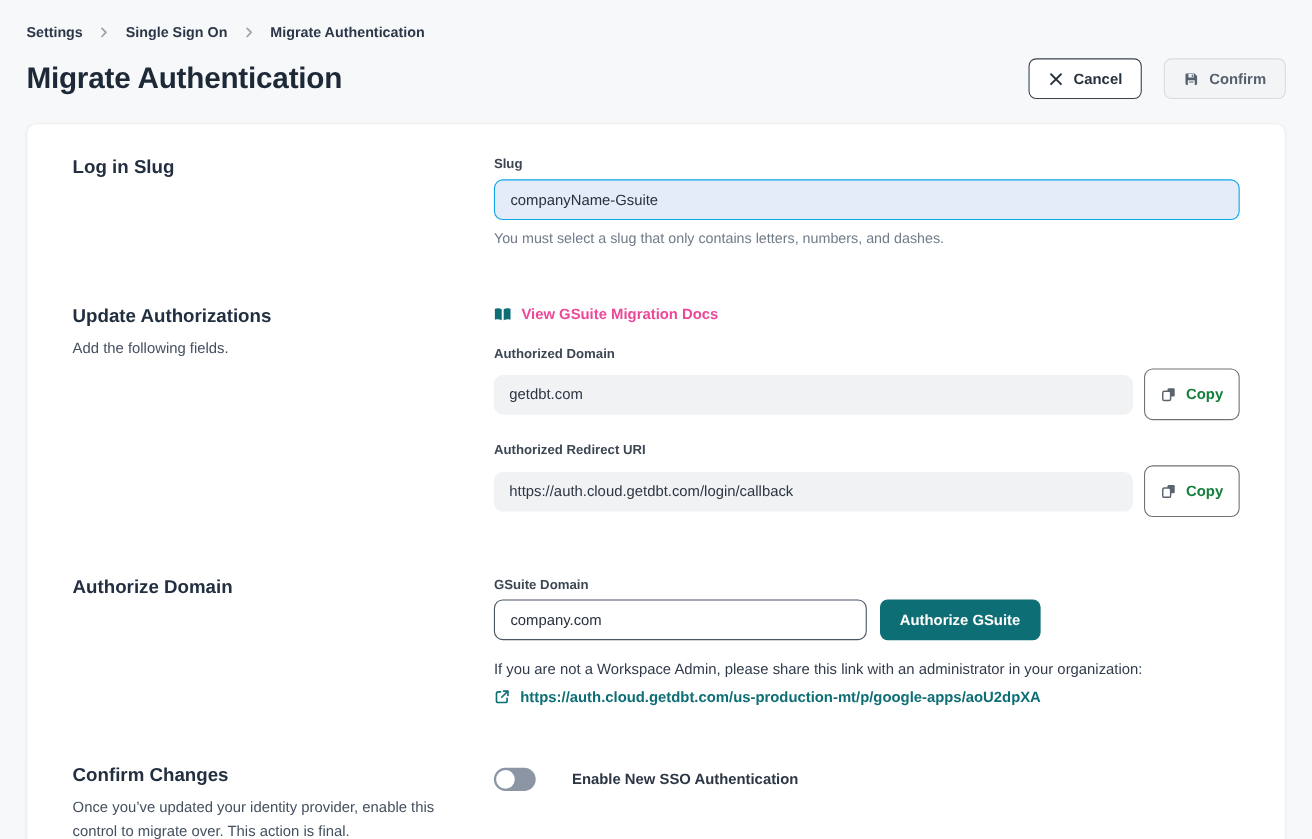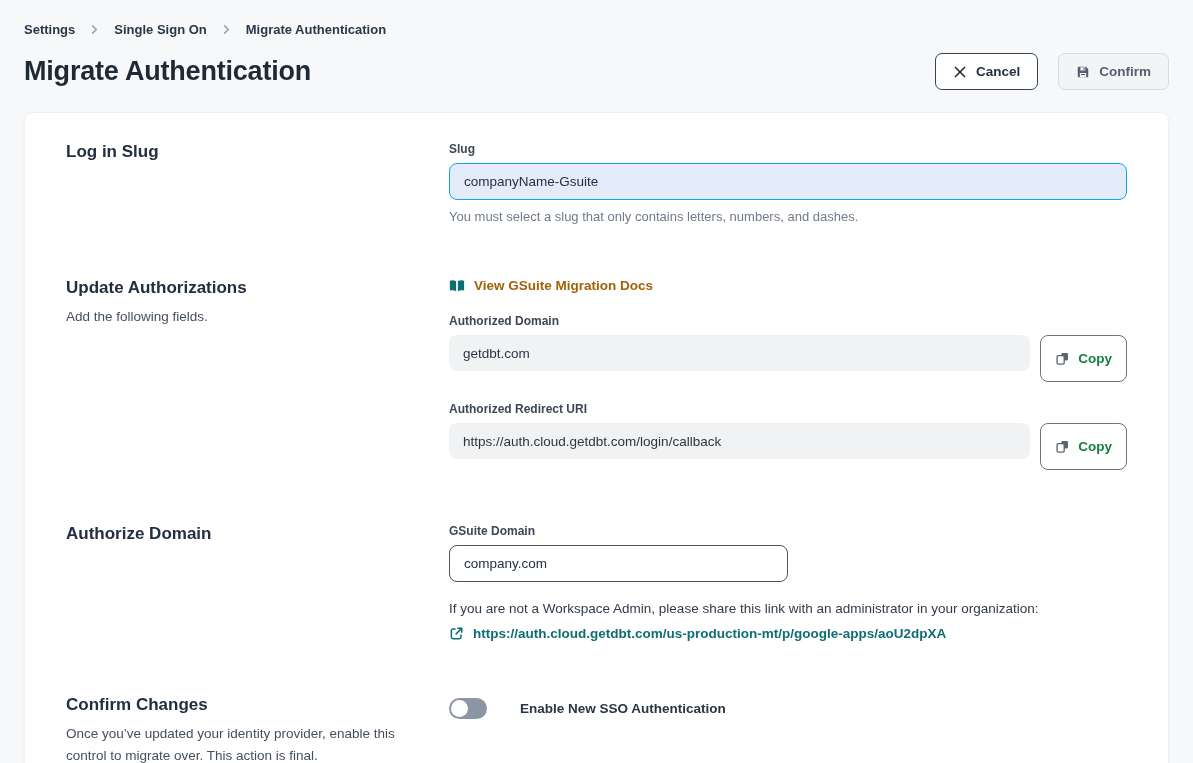--- a/index.html
+++ b/index.html
@@ -43,26 +43,26 @@
   .field-label { font-size: 12px; font-weight: 700; color: #3d4754; margin-bottom: 7px; display: block; }
   .help-text { font-size: 13px; color: #707b88; margin-top: 9px; }
 
   .text-input { width: 100%; height: 37px; border-radius: 8px; font-size: 13.5px; color: #27313e;
                 padding: 0 14px; font-family: "Liberation Sans", sans-serif; outline: none; }
   .input-slug { background: #e4ecf9; border: 1px solid #0ea5e9; }
   .input-plain { background: #ffffff; border: 1px solid #4a5564; }
 
   .readonly-field { flex: 1; height: 36px; background: #f1f2f4; border-radius: 8px;
                     display: flex; align-items: center; padding: 0 14px; font-size: 13.5px; color: #2c3643; }
-  .field-with-btn { display: flex; align-items: flex-start; gap: 10px; }
+  .field-with-btn { display: flex; align-items: center; gap: 10px; }
   .btn-copy { background: #ffffff; border: 1px solid #737373; color: #15803d; height: 47px;
               padding: 0 14px; border-radius: 8px; font-size: 13.5px; font-weight: 600; gap: 8px; }
   .btn-copy svg { width: 15px; height: 15px; }
 
-  .docs-link { display: inline-flex; align-items: center; gap: 9px; color: #a16207;
+  .docs-link { display: inline-flex; align-items: center; gap: 9px; color: #ec4899;
                font-size: 13.5px; font-weight: 700; cursor: pointer; margin-bottom: 21px; }
   .docs-link svg { width: 16px; height: 14px; }
 
   .spacer-20 { height: 20px; }
 
   .domain-row { display: flex; align-items: center; gap: 12px; }
   .domain-row .text-input { width: 339px; }
   .btn-authorize { background: #0e6e75; border: 1px solid #0e6e75; color: #ffffff;
                    height: 37px; padding: 0 17px; border-radius: 7px; font-size: 13.5px; font-weight: 700; }
 
@@ -185,20 +185,23 @@
     </div>
 
     <div class="section-row">
       <div>
         <h2 class="section-heading">Authorize Domain</h2>
       </div>
       <div>
         <label class="field-label">GSuite Domain</label>
         <div class="domain-row">
           <input class="text-input input-plain" type="text" value="company.com" style="">
+          <button class="btn btn-authorize">
+            <span>Authorize GSuite</span>
+          </button>
         </div>
         <p class="admin-note">If you are not a Workspace Admin, please share this link with an administrator in your organization:</p>
         <a class="share-link-row">
           <span style="display:flex;">
             <svg viewBox="0 0 16 16" fill="none">
               <path d="M6.5 3.2H4.2A1.7 1.7 0 0 0 2.5 4.9v6.9a1.7 1.7 0 0 0 1.7 1.7h6.9a1.7 1.7 0 0 0 1.7-1.7V9.5" stroke="#0e6e75" stroke-width="1.6" stroke-linecap="round"></path>
               <path d="M9.3 2.4h4.3v4.3" stroke="#0e6e75" stroke-width="1.6" stroke-linecap="round" stroke-linejoin="round"></path>
               <path d="M13.2 2.8L7.6 8.4" stroke="#0e6e75" stroke-width="1.6" stroke-linecap="round"></path>
             </svg>
           </span>

